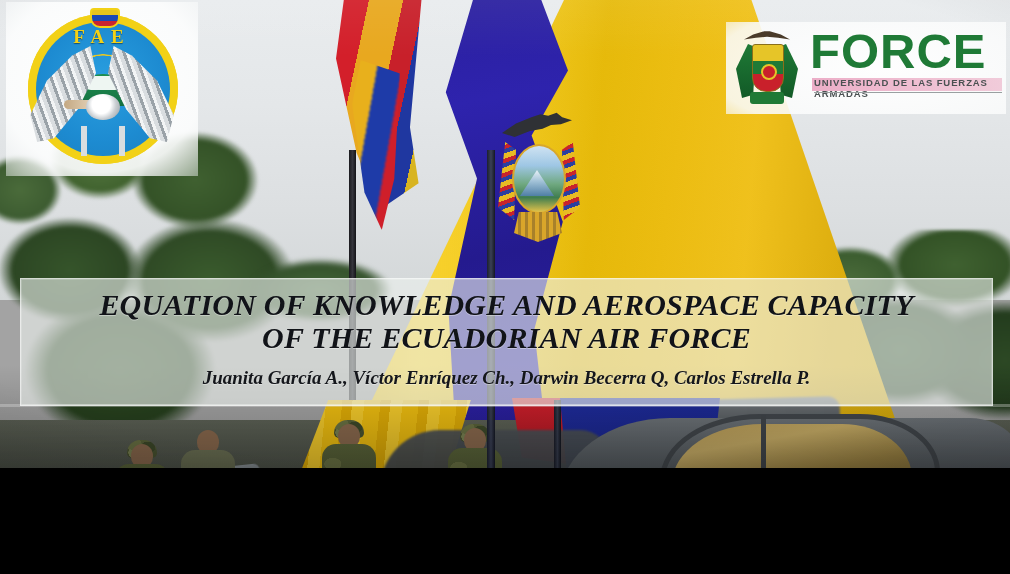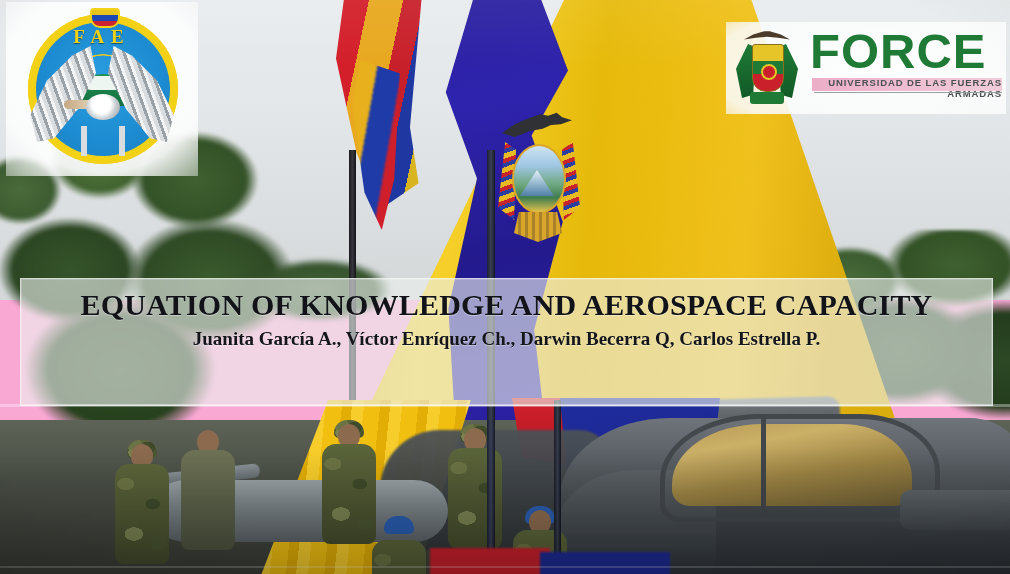--- a/index.html
+++ b/index.html
@@ -3,24 +3,24 @@
 <meta charset="utf-8">
 <style>
   html, body {
     margin: 0;
     padding: 0;
     background: #000;
   }
   #slide {
     position: relative;
     width: 1010px;
-    height: 574px;
+    height: 468px;
     overflow: hidden;
     font-family: "Liberation Serif", serif;
-    background: #f9a8d4;
+    background: #a3a3a3;
   }
 
   
   .photo { position:absolute; inset:0; overflow:hidden; }
 
   
   .sky {
     position:absolute; left:0; top:0; width:1010px; height:300px;
     background:
       linear-gradient(180deg,#e9ecee 0%,#e4e7e9 35%,#dcdfe1 70%,#d3d7d8 100%);
@@ -370,54 +370,55 @@
   .espe-word {
     position:absolute; left:84px; top:4px; width:196px;
     font-family:"Liberation Sans", sans-serif; font-weight:bold; font-size:49px;
     letter-spacing:1px; color:#1f7a36; line-height:50px;
   }
   .espe-band {
     position:absolute; left:86px; top:56px; width:190px; height:13px;
     background: linear-gradient(90deg, rgba(233,160,190,0.85), rgba(236,178,200,0.65));
   }
   .espe-sub1 {
-    position:absolute; left:88px; top:55px; width:188px; text-align:right;
+    position:absolute; left:88px; top:55px; width:188px; text-align:left;
     font-family:"Liberation Sans", sans-serif; font-weight:bold; font-size:9.5px;
     letter-spacing:0.9px; color:#4b5152;
   }
   .espe-rule { position:absolute; left:88px; top:70px; width:188px; height:1px; background:#9aa0a1; }
   .espe-sub2 {
     position:absolute; left:88px; top:73px; width:188px; text-align:center;
     font-family:"Liberation Sans", sans-serif; font-weight:bold; font-size:8.5px;
     letter-spacing:1.6px; color:#5a6061;
   }
 
   
   .title-band {
     position:absolute; left:20px; top:278px; width:971px; height:126px;
     background: rgba(236,240,238,0.62);
     border: 1px solid rgba(255,255,255,0.55);
     box-shadow: inset 0 0 0 1px rgba(255,255,255,0.18);
+    font-style: italic;
   }
   .title-line {
     text-align:center;
     font-family:"Liberation Serif", serif;
     font-weight:bold;
     color:#111318;
     letter-spacing:0.2px;
     text-shadow: 0 1px 0 rgba(255,255,255,0.35);
   }
   .title-1 { font-size:30px; line-height:33px; margin-top:9px; }
   .title-2 { font-size:30px; line-height:33px; }
   .authors {
     text-align:center;
     font-family:"Liberation Serif", serif;
     font-weight:bold;
     font-size:19px; line-height:26px;
-    color:#14161b; margin-top:5px;
+    color:#14161b; margin-top:11px;
     text-shadow: 0 1px 0 rgba(255,255,255,0.35);
   }
 </style>
 </head>
 <body>
 
 <div id="slide">
 
   <div class="photo">
     <div class="sky"></div>
@@ -527,16 +528,17 @@
       <div class="shield-base"></div>
     </div>
     <div class="espe-word">FORCE</div>
     <div class="espe-band"></div>
     <div class="espe-sub1">UNIVERSIDAD DE LAS FUERZAS ARMADAS</div>
     <div class="espe-rule"></div>
   </div>
 
   <div class="title-band">
     <div class="title-line title-1">EQUATION OF KNOWLEDGE AND AEROSPACE CAPACITY</div>
+    <div class="title-line title-2">OF THE ECUADORIAN AIR FORCE</div>
     <div class="authors">Juanita García A., Víctor Enríquez Ch., Darwin Becerra Q, Carlos Estrella P.</div>
   </div>
 
 </div>
 
 </body></html>

